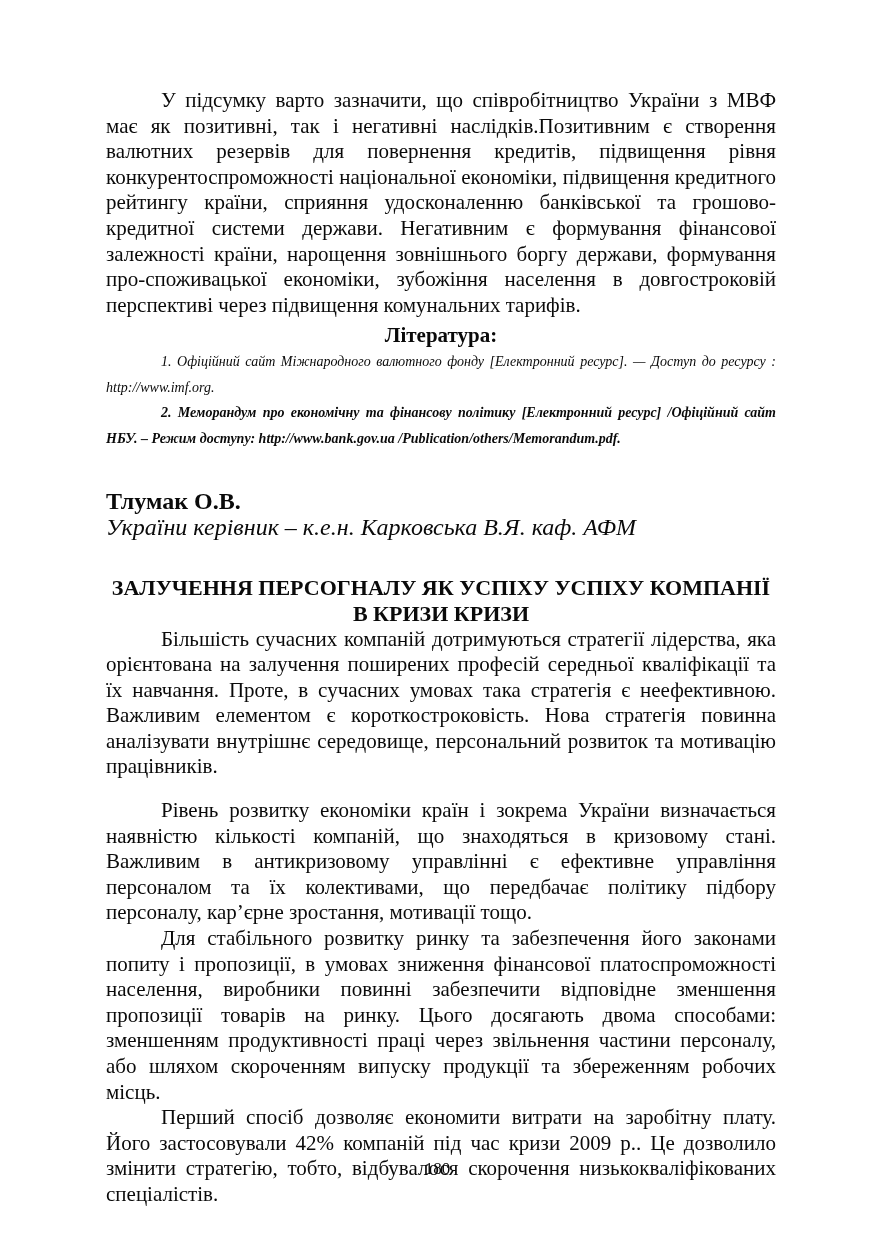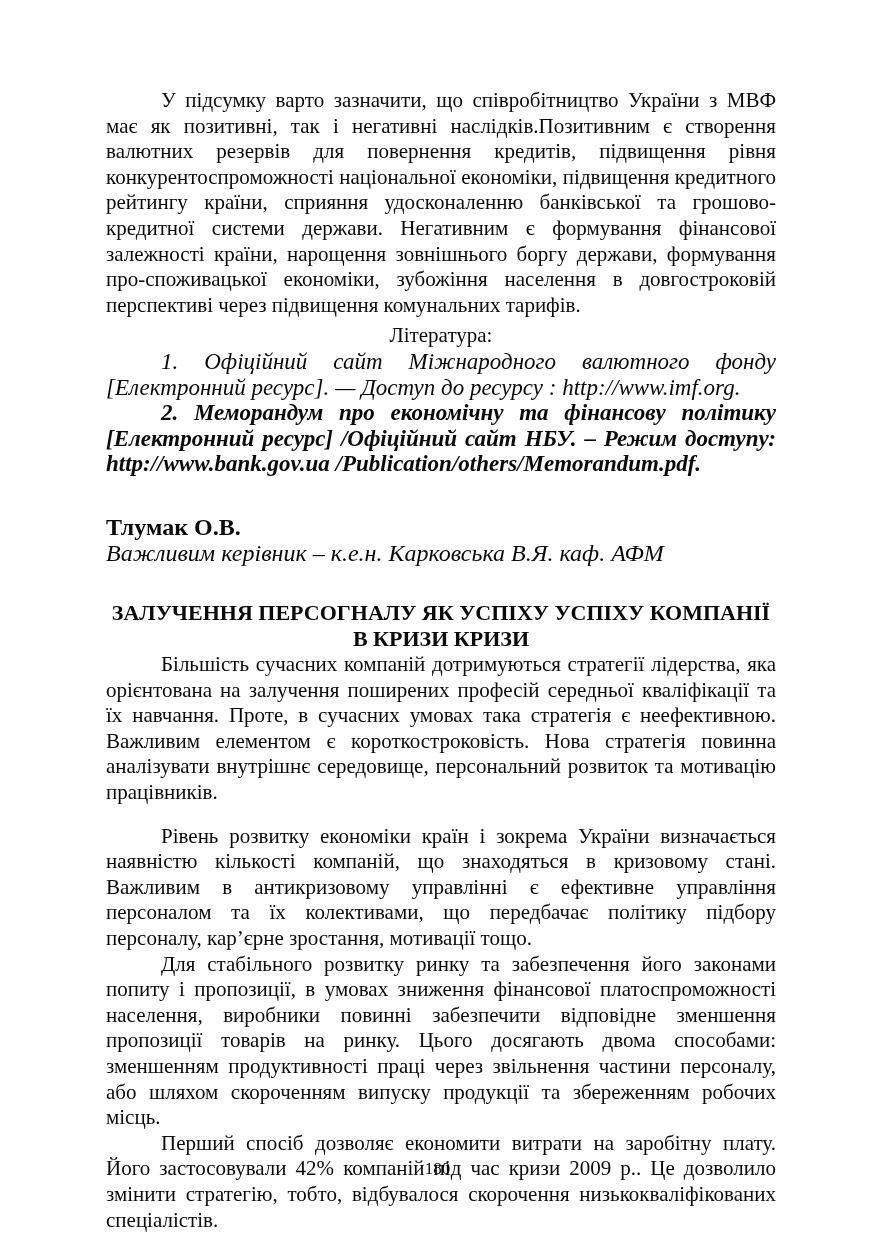--- a/index.html
+++ b/index.html
@@ -21,26 +21,26 @@
   .body-par {
     font-size: 21px;
     line-height: 25.6px;
     text-align: justify;
     text-indent: 55px;
     margin: 0;
   }
   .ref-heading {
     font-size: 21px;
     line-height: 25.6px;
-    font-weight: normal;
+    font-weight: bold;
     text-align: center;
     margin: 5px 0 0 0;
   }
   .ref {
-    font-size: 23px;
+    font-size: 14px;
     line-height: 25.6px;
     font-style: italic;
     text-align: justify;
     text-indent: 55px;
     margin: 0;
   }
   .ref-bold {
     font-weight: bold;
   }
   .authors {
@@ -85,21 +85,21 @@
   <p class="body-par">У підсумку варто зазначити, що співробітництво України з МВФ має як позитивні, так і негативні наслідків.Позитивним є створення валютних резервів для повернення кредитів, підвищення рівня конкурентоспроможності національної економіки, підвищення кредитного рейтингу країни, сприяння удосконаленню банківської та грошово-кредитної системи держави. Негативним є формування фінансової залежності країни, нарощення зовнішнього боргу держави, формування про-споживацької економіки, зубожіння населення в довгостроковій перспективі через підвищення комунальних тарифів.</p>
 
   <p class="ref-heading">Література:</p>
 
   <p class="ref">1.  Офіційний сайт Міжнародного валютного фонду [Електронний ресурс]. — Доступ до ресурсу : http://www.imf.org.</p>
 
   <p class="ref ref-bold">2. Меморандум про економічну та фінансову політику [Електронний ресурс] /Офіційний сайт НБУ. – Режим доступу: http://www.bank.gov.ua /Publication/others/Memorandum.pdf.</p>
 
   <div class="authors">
     <p class="author-name">Тлумак О.В.</p>
-    <p class="supervisor">Важливим керівник – к.е.н. Карковська В.Я. каф. АФМ</p>
+    <p class="supervisor">України керівник – к.е.н. Карковська В.Я. каф. АФМ</p>
   </div>
 
   <h1 class="article-title">
     <span>ЗАЛУЧЕННЯ ПЕРСОГНАЛУ ЯК УСПІХУ УСПІХУ КОМПАНІЇ</span><br>
     <span>В КРИЗИ КРИЗИ</span>
   </h1>
 
   <p class="body-par">Більшість сучасних компаній дотримуються стратегії лідерства, яка орієнтована на залучення поширених професій середньої кваліфікації та їх навчання. Проте, в сучасних умовах така стратегія є неефективною. Важливим елементом є короткостроковість. Нова стратегія повинна аналізувати внутрішнє середовище, персональний розвиток та мотивацію працівників.</p>
 
   <p class="body-par first-after-title">Рівень розвитку економіки країн і зокрема України визначається наявністю кількості компаній, що знаходяться в кризовому стані. Важливим в антикризовому управлінні є ефективне управління персоналом та їх колективами, що передбачає політику підбору персоналу, кар’єрне зростання, мотивації тощо.</p>

